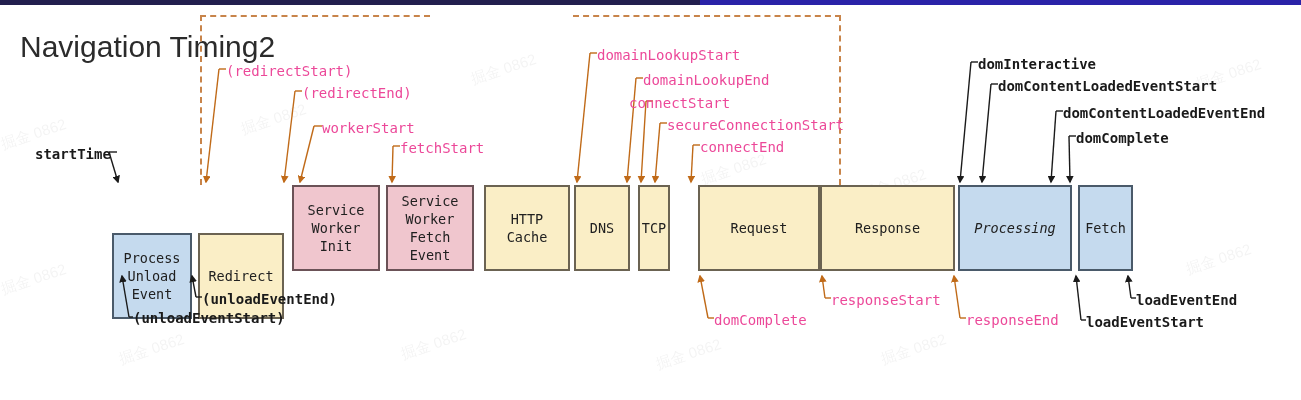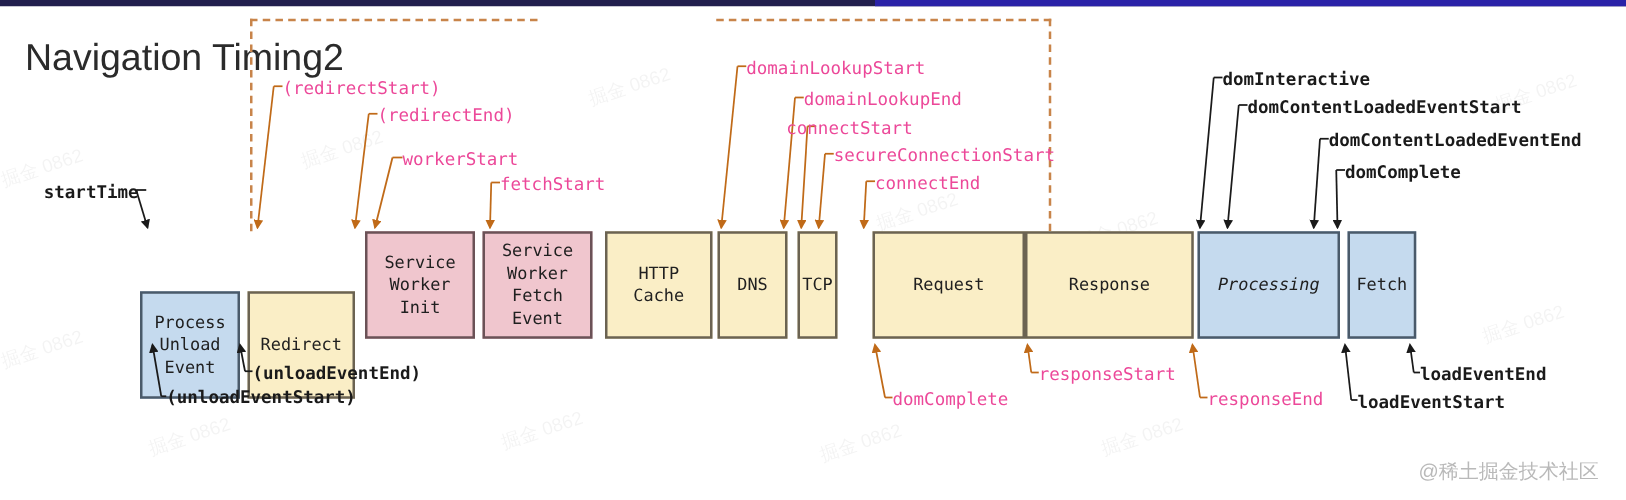--- a/index.html
+++ b/index.html
@@ -267,15 +267,14 @@
       <div class="ann-label black" style="left: 1076px; top: 130px;">domComplete</div>
       <div class="ann-label black" style="left: 133px; top: 310px;">(unloadEventStart)</div>
       <div class="ann-label black" style="left: 202px; top: 291px;">(unloadEventEnd)</div>
       <div class="ann-label orange" style="left: 714px; top: 312px;">domComplete</div>
       <div class="ann-label orange" style="left: 831px; top: 292px;">responseStart</div>
       <div class="ann-label orange" style="left: 966px; top: 312px;">responseEnd</div>
       <div class="ann-label black" style="left: 1086px; top: 314px;">loadEventStart</div>
       <div class="ann-label black" style="left: 1136px; top: 292px;">loadEventEnd</div>
     </div>
 
-  <div id="site-watermark">@稀土掘金技术社区</div>
 
 </div>
 
 </body></html>

